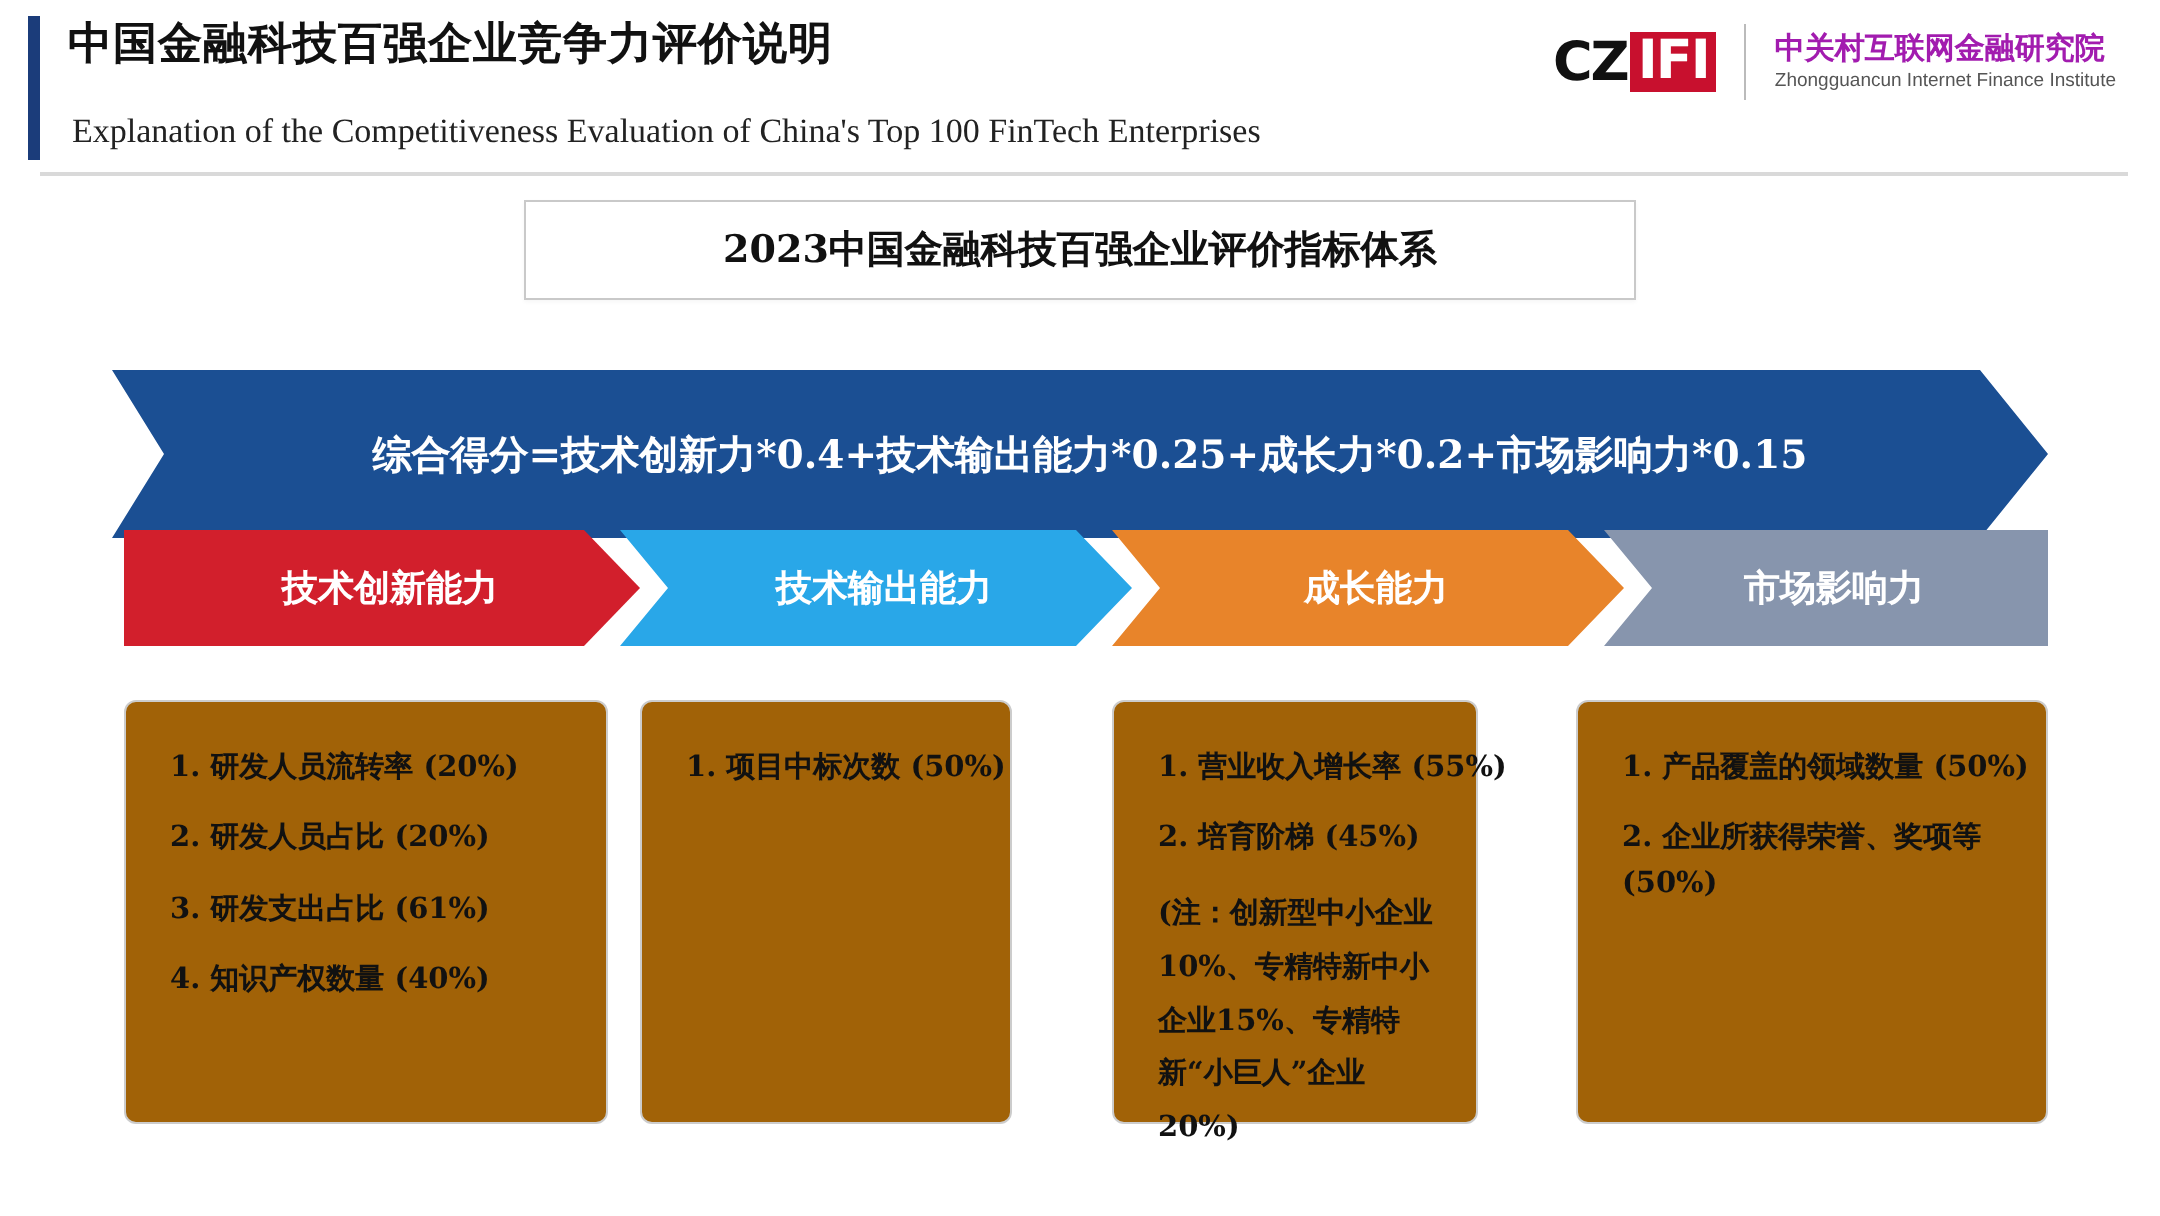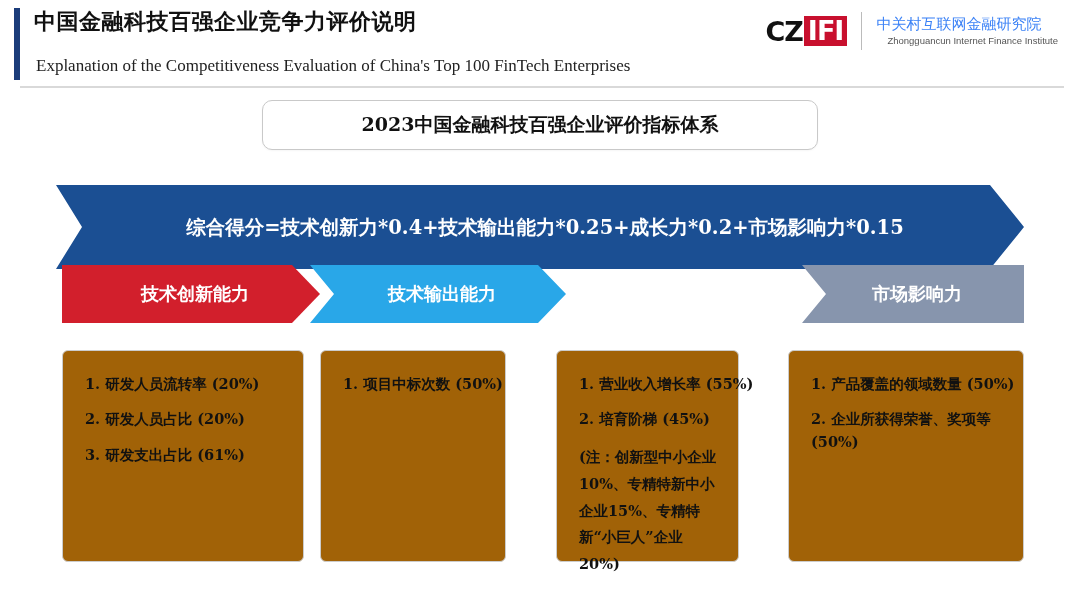--- a/index.html
+++ b/index.html
@@ -68,31 +68,31 @@
     letter-spacing: -1px;
     line-height: 1;
     margin-left: 1px;
   }
   .logo-divider {
     width: 1px; height: 38px; background: #bbbbbb; margin: 0 4px;
   }
   .logo-text { line-height: 1.25; }
   .logo-text-cn {
     font-family: "DejaVu Sans", sans-serif;
-    font-size: 15px; font-weight: normal; color: #3b82f6; white-space: nowrap;
+    font-size: 15px; font-weight: bold; color: #a21caf; white-space: nowrap;
   }
   .logo-text-en {
     font-family: "Liberation Sans", sans-serif;
-    font-size: 9.5px; color: #555555; white-space: nowrap; margin-top: 2px; margin-left: 11px;
+    font-size: 9.5px; color: #555555; white-space: nowrap; margin-top: 2px;
   }
 
   
   .index-box {
     position: absolute; left: 262px; top: 100px; width: 556px; height: 50px;
-    border: 1.5px solid #c9c9c9; border-radius: 10px;
+    border: 1.5px solid #c9c9c9; border-radius: 0;
     background: #ffffff;
     display: flex; align-items: center; justify-content: center;
     box-shadow: 0 1px 2px rgba(0,0,0,0.04);
   }
   .index-box-text {
     font-family: "DejaVu Serif", "Liberation Serif", serif;
     font-weight: bold; font-size: 19px; color: #111111;
     white-space: nowrap;
   }
 
@@ -190,28 +190,32 @@
   <div class="formula">
     <span class="formula-text">综合得分=技术创新力*0.4+技术输出能力*0.25+成长力*0.2+市场影响力*0.15</span>
   </div>
 
   <div class="cat cat-0">
     <span>技术创新能力</span>
   </div>
   <div class="cat cat-1">
     <span>技术输出能力</span>
   </div>
+  <div class="cat cat-2">
+    <span>成长能力</span>
+  </div>
   <div class="cat cat-3">
     <span>市场影响力</span>
   </div>
 
   <div class="card card-0">
     <div class="card-line">1. 研发人员流转率 (20%)</div>
     <div class="card-line">2. 研发人员占比 (20%)</div>
     <div class="card-line">3. 研发支出占比 (61%)</div>
+    <div class="card-line">4. 知识产权数量 (40%)</div>
   </div>
 
   <div class="card card-1">
     <div class="card-line">1. 项目中标次数 (50%)</div>
   </div>
 
   <div class="card card-2">
     <div class="card-line">1. 营业收入增长率 (55%)</div>
     <div class="card-line">2. 培育阶梯 (45%)</div>
     <div class="card-note card-wrap">(注：创新型中小企业10%、专精特新中小企业15%、专精特新“小巨人”企业20%)</div>

